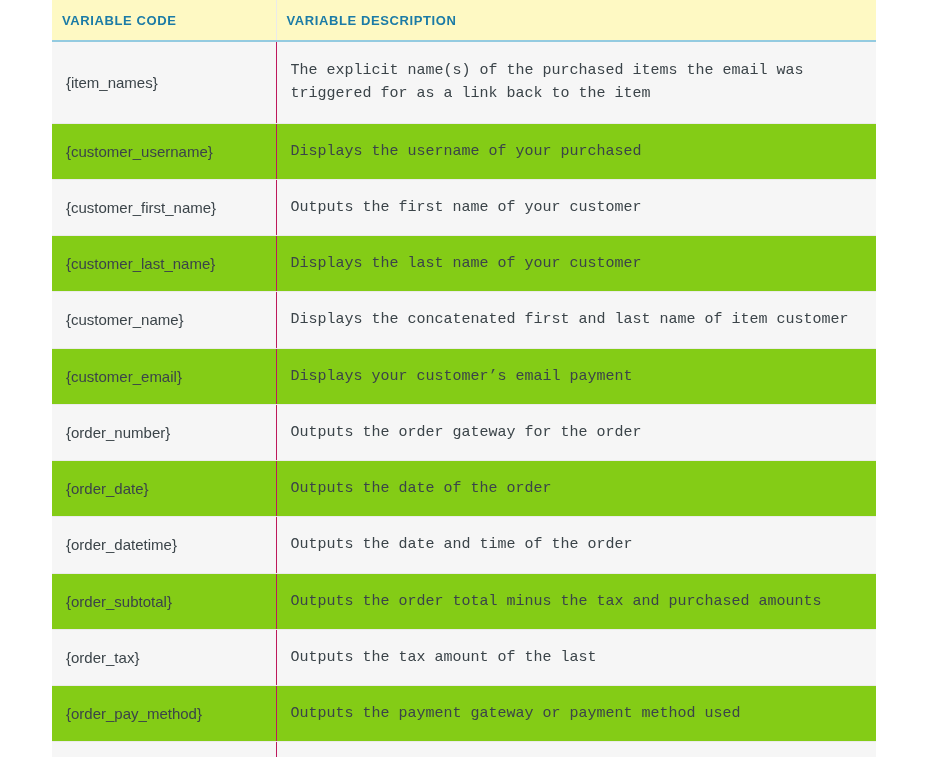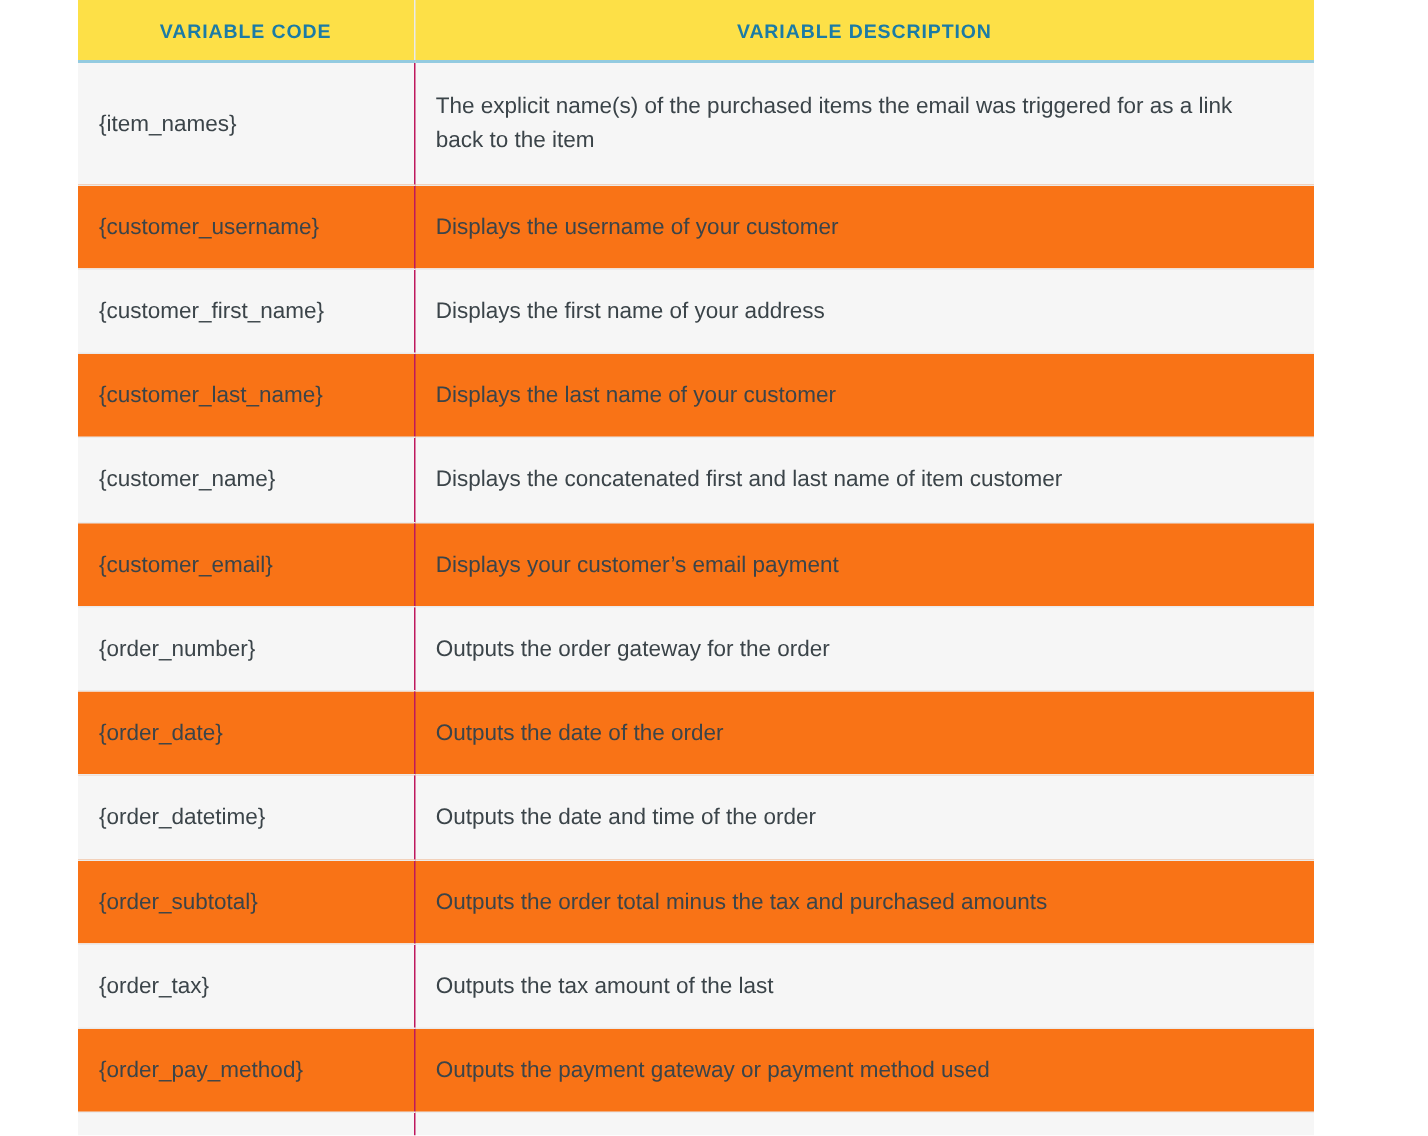--- a/index.html
+++ b/index.html
@@ -39,25 +39,25 @@
   }
 
   table.vars col.col-code  { width: 224px; }
   table.vars col.col-desc  { width: 600px; }
 
   thead th {
     font-size: 13px;
     font-weight: bold;
     letter-spacing: 0.6px;
     color: #1b7ba6;
-    text-align: center;
+    text-align: left;
     vertical-align: middle;
     height: 41px;
     padding: 0 10px;
-    background: #fde047;
+    background: #fef9c3;
     border-bottom: 2px solid #94cbe0;
     box-sizing: border-box;
   }
 
   thead th.th-code {
     border-right: 1px solid #eaeaea;
   }
 
   tbody td {
     font-size: 15px;
@@ -71,27 +71,28 @@
 
   tbody td.cell-code {
     padding-left: 14px;
     border-right: 1px solid #be185d;
     white-space: nowrap;
   }
 
   tbody td.cell-desc {
     padding-left: 14px;
     padding-right: 20px;
+    font-family: Liberation Mono, monospace;
   }
 
   tbody tr.row-alt td {
     background: #f6f6f6;
   }
   tbody tr.row-plain td {
-    background: #f97316;
+    background: #84cc16;
   }
 
   
   tbody tr.row-tall td {
     padding-top: 17px;
     padding-bottom: 17px;
   }
 </style>
 </head>
 <body>
@@ -109,25 +110,25 @@
           <th class="th-desc">VARIABLE DESCRIPTION</th>
         </tr>
       </thead>
       <tbody id="vars-body">
           <tr class="row row-alt row-tall">
             <td class="cell-code">{item_names}</td>
             <td class="cell-desc">The explicit name(s) of the purchased items the email was triggered for as a link back to the item</td>
           </tr>
           <tr class="row row-plain">
             <td class="cell-code">{customer_username}</td>
-            <td class="cell-desc">Displays the username of your customer</td>
+            <td class="cell-desc">Displays the username of your purchased</td>
           </tr>
           <tr class="row row-alt">
             <td class="cell-code">{customer_first_name}</td>
-            <td class="cell-desc">Displays the first name of your address</td>
+            <td class="cell-desc">Outputs the first name of your customer</td>
           </tr>
           <tr class="row row-plain">
             <td class="cell-code">{customer_last_name}</td>
             <td class="cell-desc">Displays the last name of your customer</td>
           </tr>
           <tr class="row row-alt">
             <td class="cell-code">{customer_name}</td>
             <td class="cell-desc">Displays the concatenated first and last name of item customer</td>
           </tr>
           <tr class="row row-plain">

